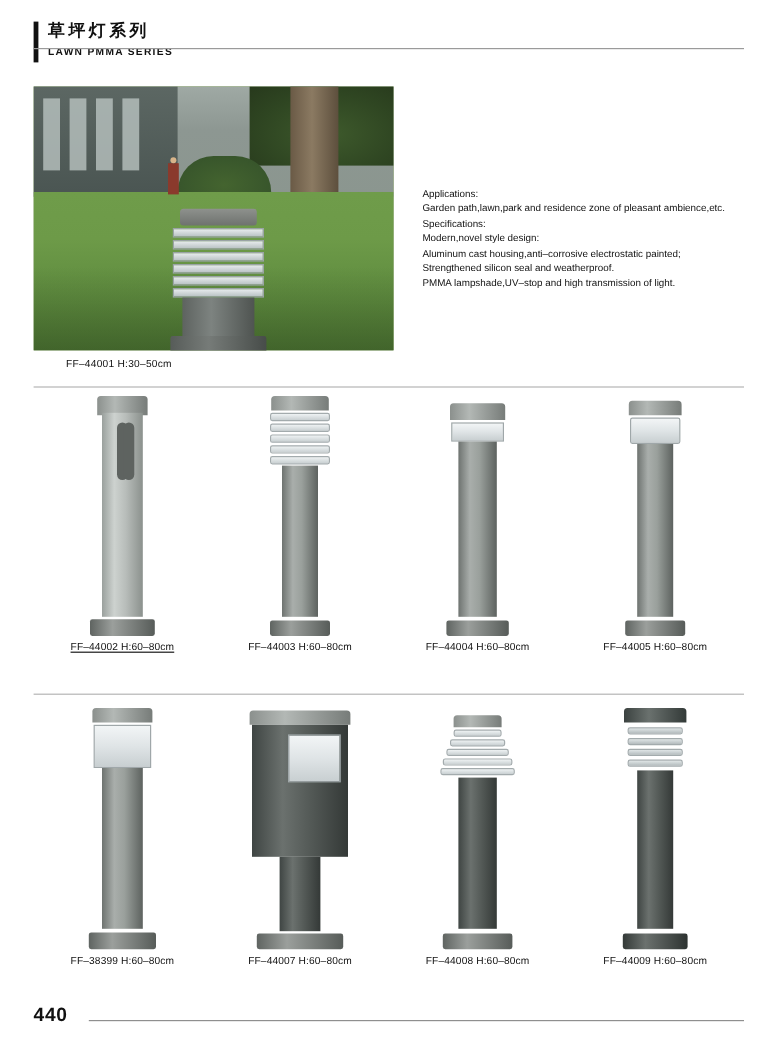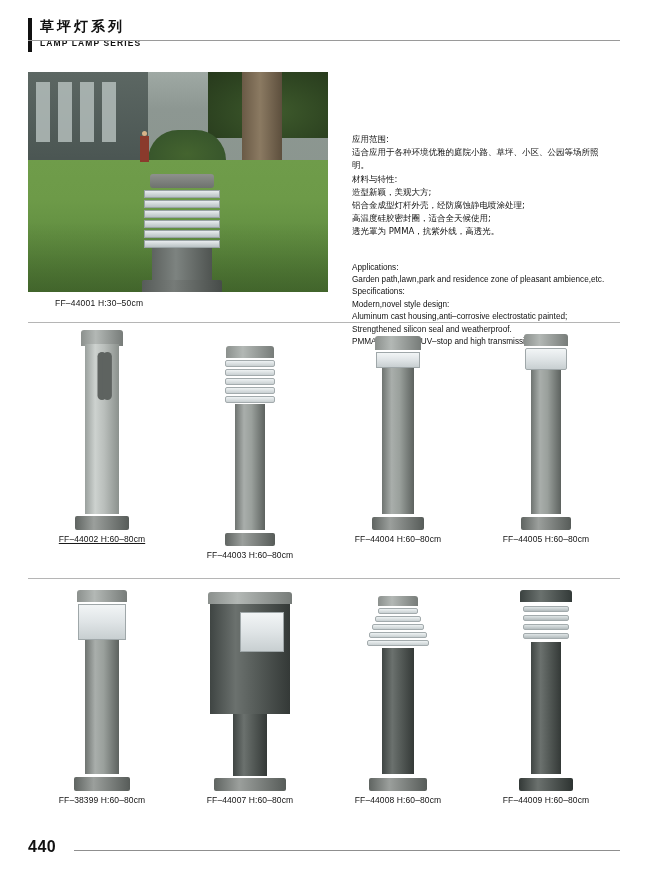--- a/index.html
+++ b/index.html
@@ -264,21 +264,21 @@
   }
 </style>
 </head>
 <body>
 
 <div class="page">
 
   <div class="header">
     <div class="header-bar"></div>
     <div class="header-cn">草坪灯系列</div>
-    <div class="header-en">LAMP  LAMP  SERIES</div>
+    <div class="header-en">LAWN  PMMA  SERIES</div>
   </div>
   <div class="header-rule" style="left:28px;"></div>
 
   <div class="hero">
     <div class="hero-sky"></div>
     <div class="hero-building"></div>
     <div class="hero-win" style="left:8px;top:10px;width:14px;height:60px;"></div>
     <div class="hero-win" style="left:30px;top:10px;width:14px;height:60px;"></div>
     <div class="hero-win" style="left:52px;top:10px;width:14px;height:60px;"></div>
     <div class="hero-win" style="left:74px;top:10px;width:14px;height:60px;"></div>
@@ -296,27 +296,20 @@
       <div class="hl-fin" style="top:46px;"></div>
       <div class="hl-fin" style="top:56px;"></div>
       <div class="hl-fin" style="top:66px;"></div>
       <div class="hl-body"></div>
       <div class="hl-base"></div>
     </div>
   </div>
   <div class="hero-caption">FF–44001  H:30–50cm</div>
 
   <div class="spec">
-    <div class="spec-cn" style="white-space:pre-line;">应用范围:
-适合应用于各种环境优雅的庭院小路、草坪、小区、公园等场所照明。
-材料与特性:
-造型新颖，美观大方;
-铝合金成型灯杆外壳，经防腐蚀静电喷涂处理;
-高温度硅胶密封圈，适合全天候使用;
-透光罩为 PMMA，抗紫外线，高透光。</div>
     <div class="spec-en" style="white-space:pre-line;margin-top:23px;">Applications:
 Garden path,lawn,park and residence zone of pleasant ambience,etc.
 Specifications:
 Modern,novel style design:
 Aluminum cast housing,anti–corrosive electrostatic painted;
 Strengthened silicon seal and weatherproof.
 PMMA lampshade,UV–stop and high transmission of light.</div>
   </div>
 
   <div class="grid-rule" style="top:322px;"></div>
@@ -327,21 +320,21 @@
         <div class="cap" style="top:0;width:42px;height:16px;"></div>
         <div class="post post-light" style="top:14px;width:34px;height:170px;"></div>
         <div style="position:absolute;left:50%;transform:translateX(-50%);top:22px;width:9px;height:48px;background:#5e6360;border-radius:5px;"></div>
         <div style="position:absolute;left:50%;transform:translateX(10%);top:22px;width:9px;height:48px;background:#5e6360;border-radius:5px;"></div>
         <div class="foot" style="width:54px;height:14px;"></div>
       </div>
     </div>
     <div class="cell-caption">FF–44002  H:60–80cm</div>
   </div>
 
-  <div class="cell" style="left:176px; top:346px;">
+  <div class="cell" style="left:176px; top:330px;">
     <div class="cell-art">
       <div class="lamp" style="width:60px;height:200px;">
         <div class="cap" style="top:0;width:48px;height:12px;"></div>
         <div class="louver" style="top:14px;width:50px;height:7px;"></div>
         <div class="louver" style="top:23px;width:50px;height:7px;"></div>
         <div class="louver" style="top:32px;width:50px;height:7px;"></div>
         <div class="louver" style="top:41px;width:50px;height:7px;"></div>
         <div class="louver" style="top:50px;width:50px;height:7px;"></div>
         <div class="post" style="top:58px;width:30px;height:126px;"></div>
         <div class="foot" style="width:50px;height:13px;"></div>

